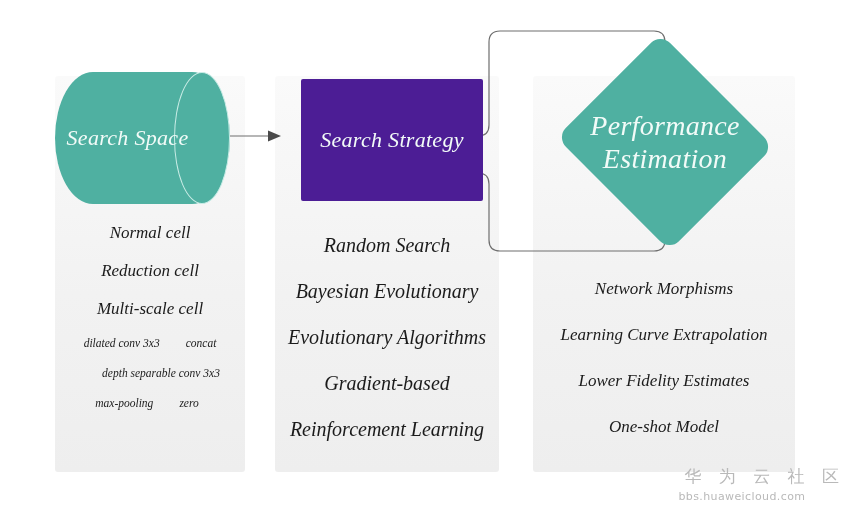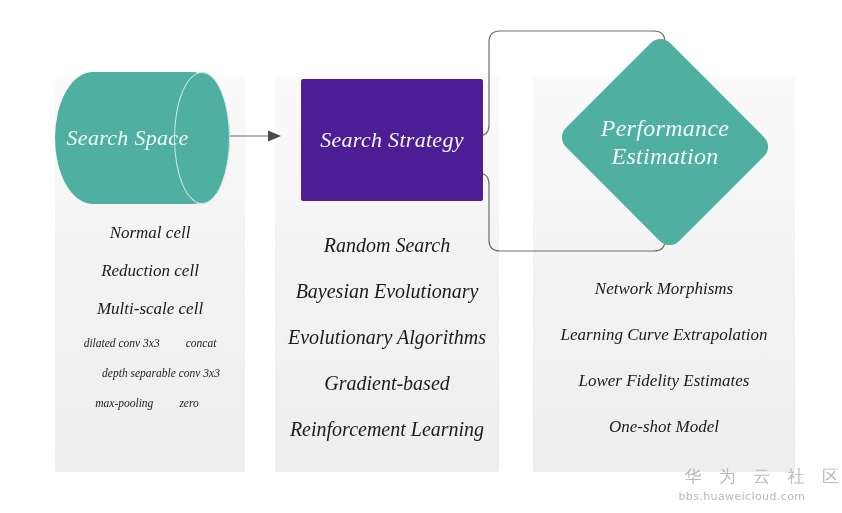--- a/index.html
+++ b/index.html
@@ -108,21 +108,21 @@
     transform: rotate(45deg) scaleX(1.0) scaleY(0.92);
     transform-origin: center center;
   }
   #diamond-performance .shape-label {
     position: absolute;
     left: 0; top: 0;
     width: 226px; height: 174px;
     display: flex;
     align-items: center;
     justify-content: center;
-    font-size: 24px;
+    font-size: 28px;
   }
 
   
   .item-list {
     position: absolute;
     display: flex;
     flex-direction: column;
   }
   .list-item {
     font-style: italic;

